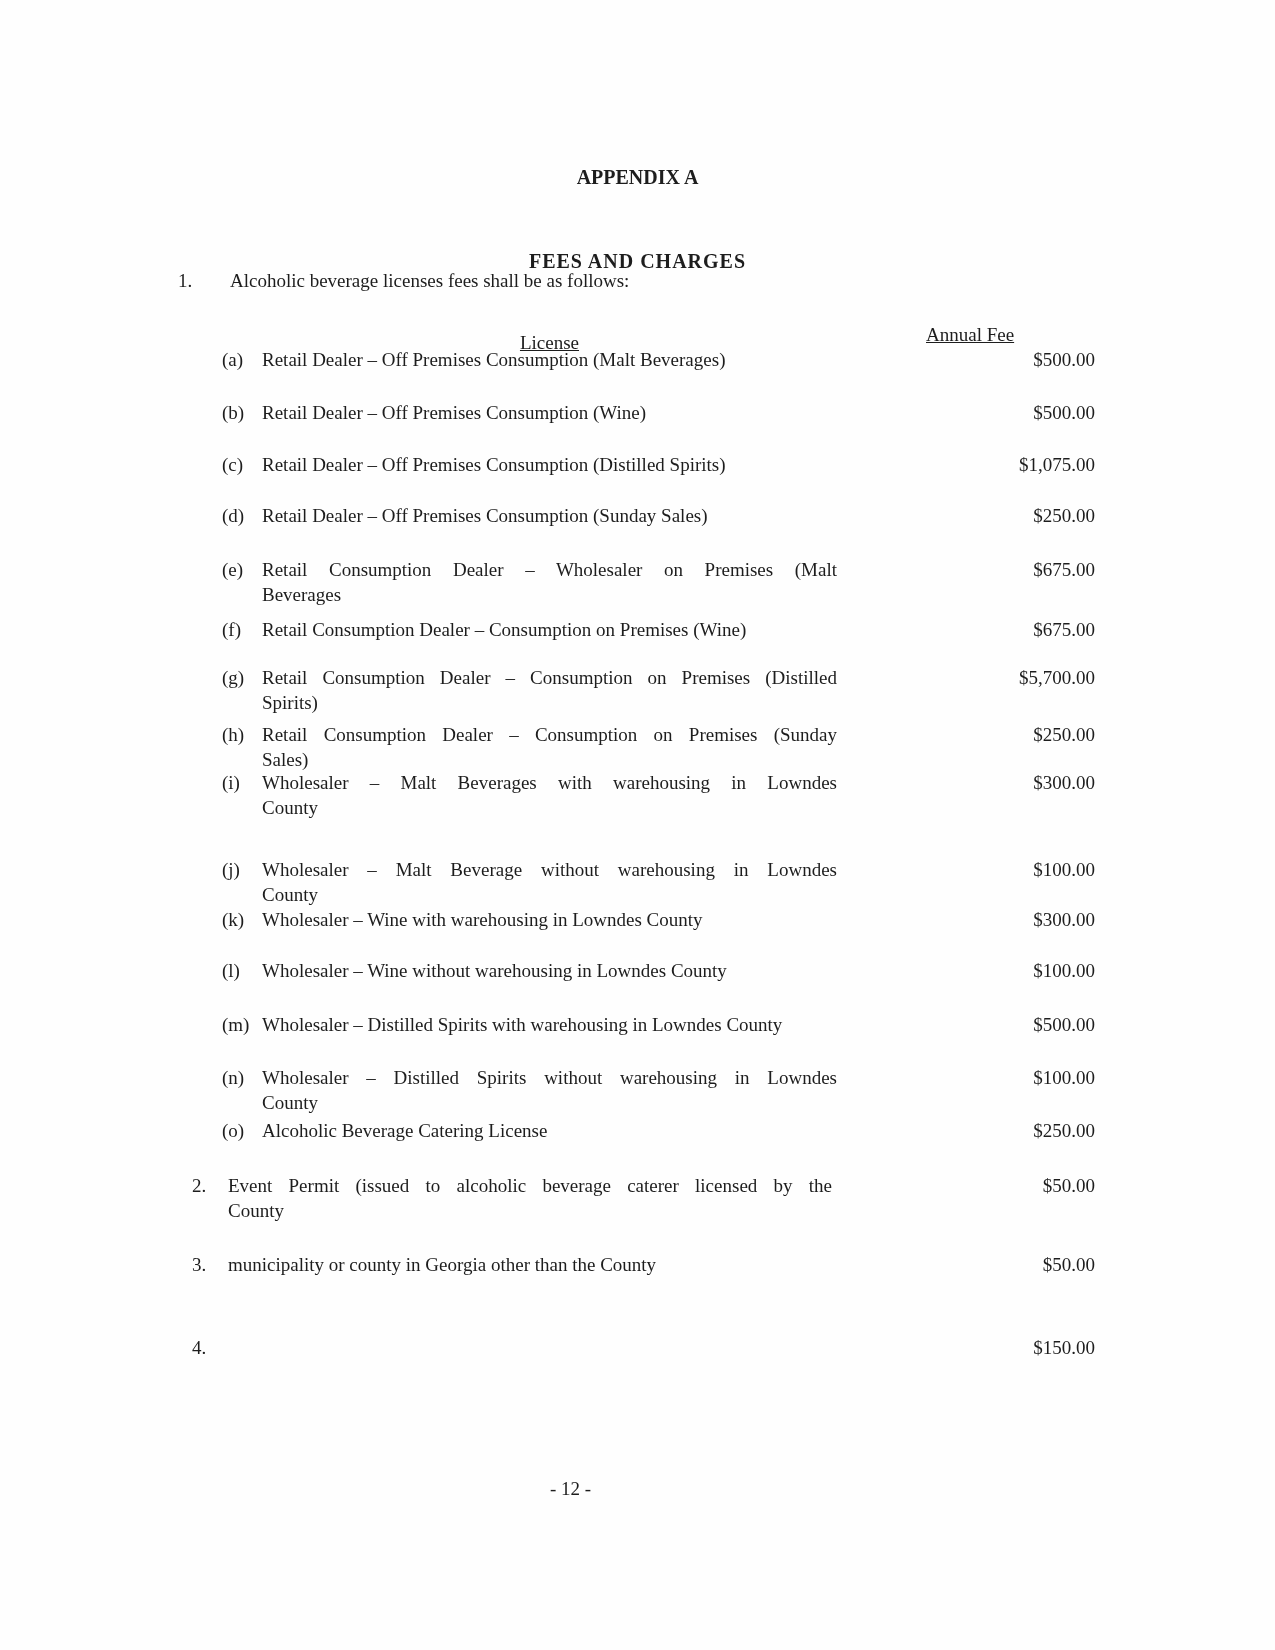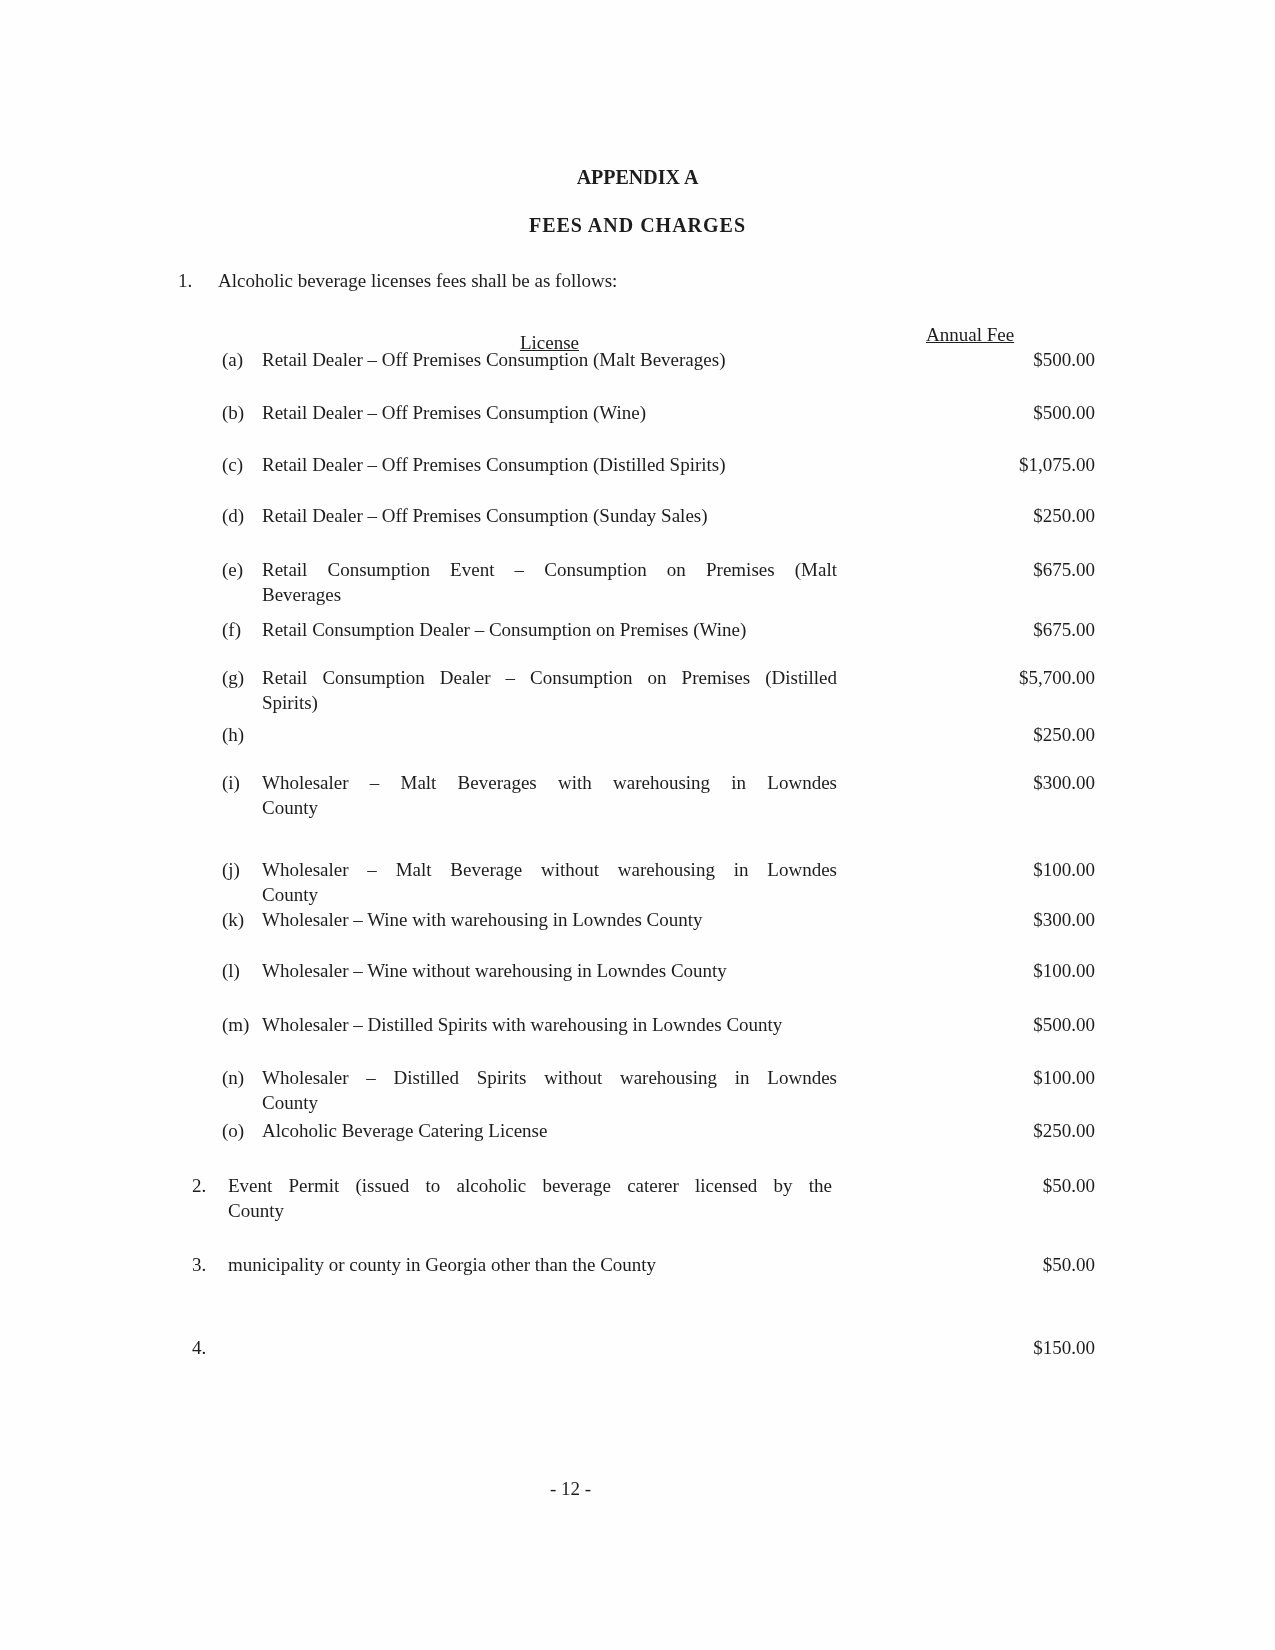--- a/index.html
+++ b/index.html
@@ -14,27 +14,27 @@
     color: #1d1d1d;
     overflow: hidden;
   }
   .doc-title {
     position: absolute;
     left: 0; width: 1275px;
     text-align: center;
     font-weight: bold;
     font-size: 20px;
   }
-  .subtitle { letter-spacing: 1px; }
+  .subtitle { letter-spacing: 1px; margin-top: 36px; }
   .intro-item {
     position: absolute;
     left: 178px;
   }
   .intro-item .num { position: absolute; left: 0; top: 0; }
-  .intro-item .txt { margin-left: 40px; white-space: nowrap; }
+  .intro-item .txt { margin-left: 52px; white-space: nowrap; }
   .col-head-license {
     position: absolute;
     left: 262px; width: 575px;
     text-align: center;
     text-decoration: underline;
     margin-top: 8px;
   }
   .col-head-fee {
     position: absolute;
     left: 926px;
@@ -99,21 +99,21 @@
     <span class="marker">(d)</span>
     <div class="desc">
         <div class="ln p">Retail Dealer – Off Premises Consumption (Sunday Sales)</div>
       </div>
     <span class="fee">$250.00</span>
   </div>
 
   <div class="row sub" style="top:557px">
     <span class="marker">(e)</span>
     <div class="desc">
-      <div class="ln j">Retail Consumption Event – Consumption on Premises (Malt</div>
+      <div class="ln j">Retail Consumption Dealer – Wholesaler on Premises (Malt</div>
       <div class="ln p">Beverages</div>
     </div>
     <span class="fee">$675.00</span>
   </div>
 
   <div class="row sub" style="top:617px">
     <span class="marker">(f)</span>
     <div class="desc">
         <div class="ln p">Retail Consumption Dealer – Consumption on Premises (Wine)</div>
       </div>
@@ -124,20 +124,24 @@
     <span class="marker">(g)</span>
     <div class="desc">
       <div class="ln j">Retail Consumption Dealer – Consumption on Premises (Distilled</div>
       <div class="ln p">Spirits)</div>
     </div>
     <span class="fee">$5,700.00</span>
   </div>
 
   <div class="row sub" style="top:722px">
     <span class="marker">(h)</span>
+    <div class="desc">
+      <div class="ln j">Retail Consumption Dealer – Consumption on Premises (Sunday</div>
+      <div class="ln p">Sales)</div>
+    </div>
     <span class="fee">$250.00</span>
   </div>
 
   <div class="row sub" style="top:770px">
     <span class="marker">(i)</span>
     <div class="desc">
       <div class="ln j">Wholesaler – Malt Beverages with warehousing in Lowndes</div>
       <div class="ln p">County</div>
     </div>
     <span class="fee">$300.00</span>

